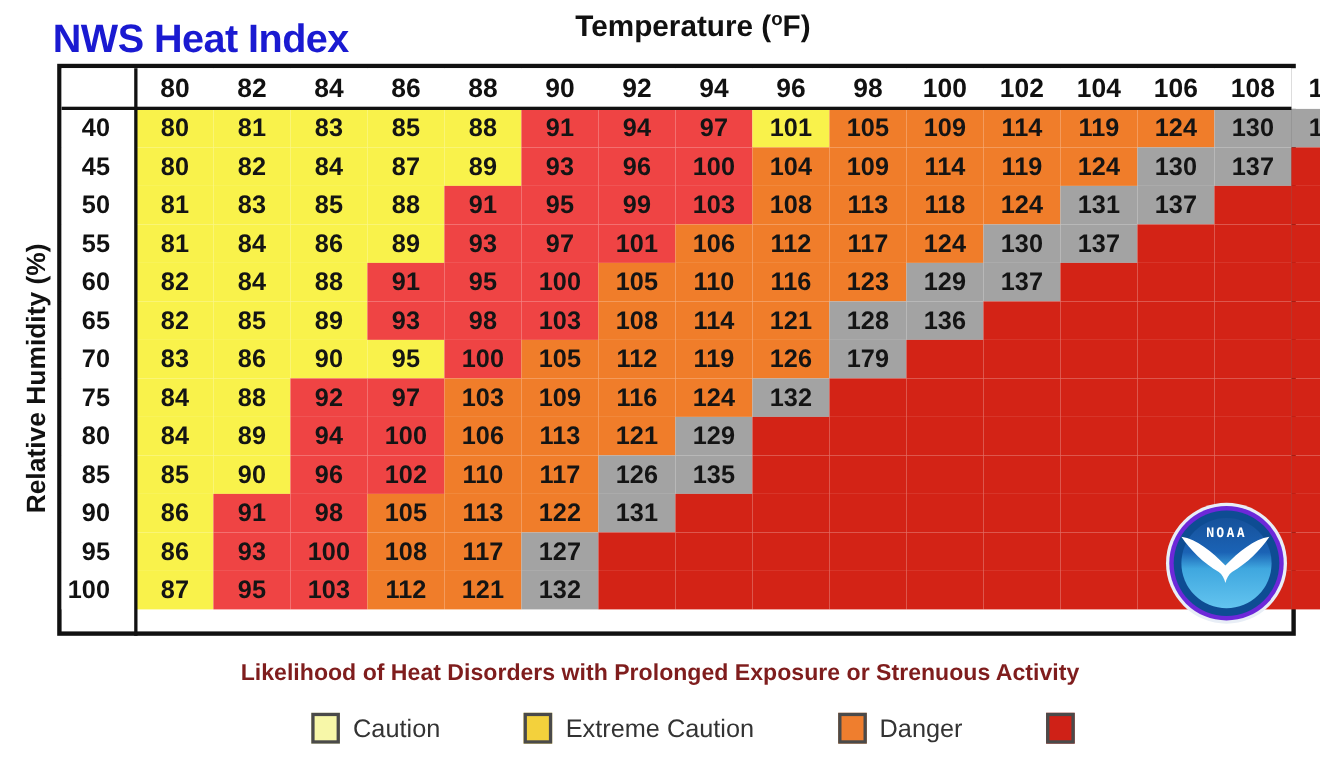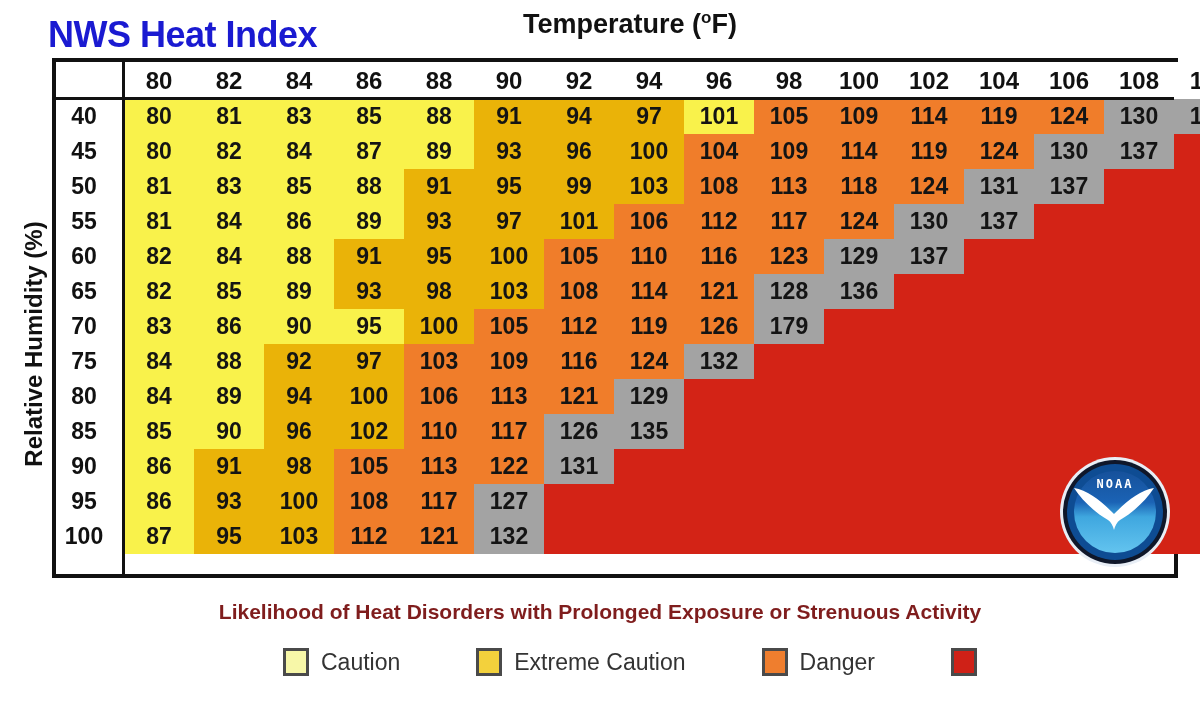--- a/index.html
+++ b/index.html
@@ -70,48 +70,48 @@
   table.heat thead th{
     height:37px;line-height:37px;
     background:#ffffff;
     color:#111;
     font-size:24px;
   }
   table.heat thead th.corner{background:#ffffff;}
   table.heat tbody th.rhcell{
     background:#ffffff;color:#111;
     font-size:23px;
-    text-align:center;
-    padding-right:12px;
+    text-align:right;
+    padding-right:24px;
   }
 
   
   .c-caution      {background:#f9f24b;}
-  .c-extreme      {background:#eab308;}
+  .c-extreme      {background:#ef4444;}
   .c-danger       {background:#f07d2a;}
   .c-extremedanger{background:#a3a3a3;}
   .c-empty        {background:#d32316;}
 
   
   .hdr-rule{
     position:absolute;left:56px;top:97px;
     width:1118px;height:3px;background:#111;
   }
   
   .rh-rule{
     position:absolute;left:122px;top:62px;
     width:3px;height:516px;background:#111;
   }
 
   
   .noaa{
     position:absolute;left:1063px;top:460px;
     width:104px;height:104px;
     border-radius:50%;
-    background:#0f172a;
+    background:#6d28d9;
     box-shadow:0 0 0 3px #e8eef6;
     overflow:hidden;
   }
   .noaa .ring{
     position:absolute;inset:4px;border-radius:50%;
     background:#0e4c93;
   }
   .noaa .globe{
     position:absolute;left:11px;top:11px;
     width:82px;height:82px;border-radius:50%;

